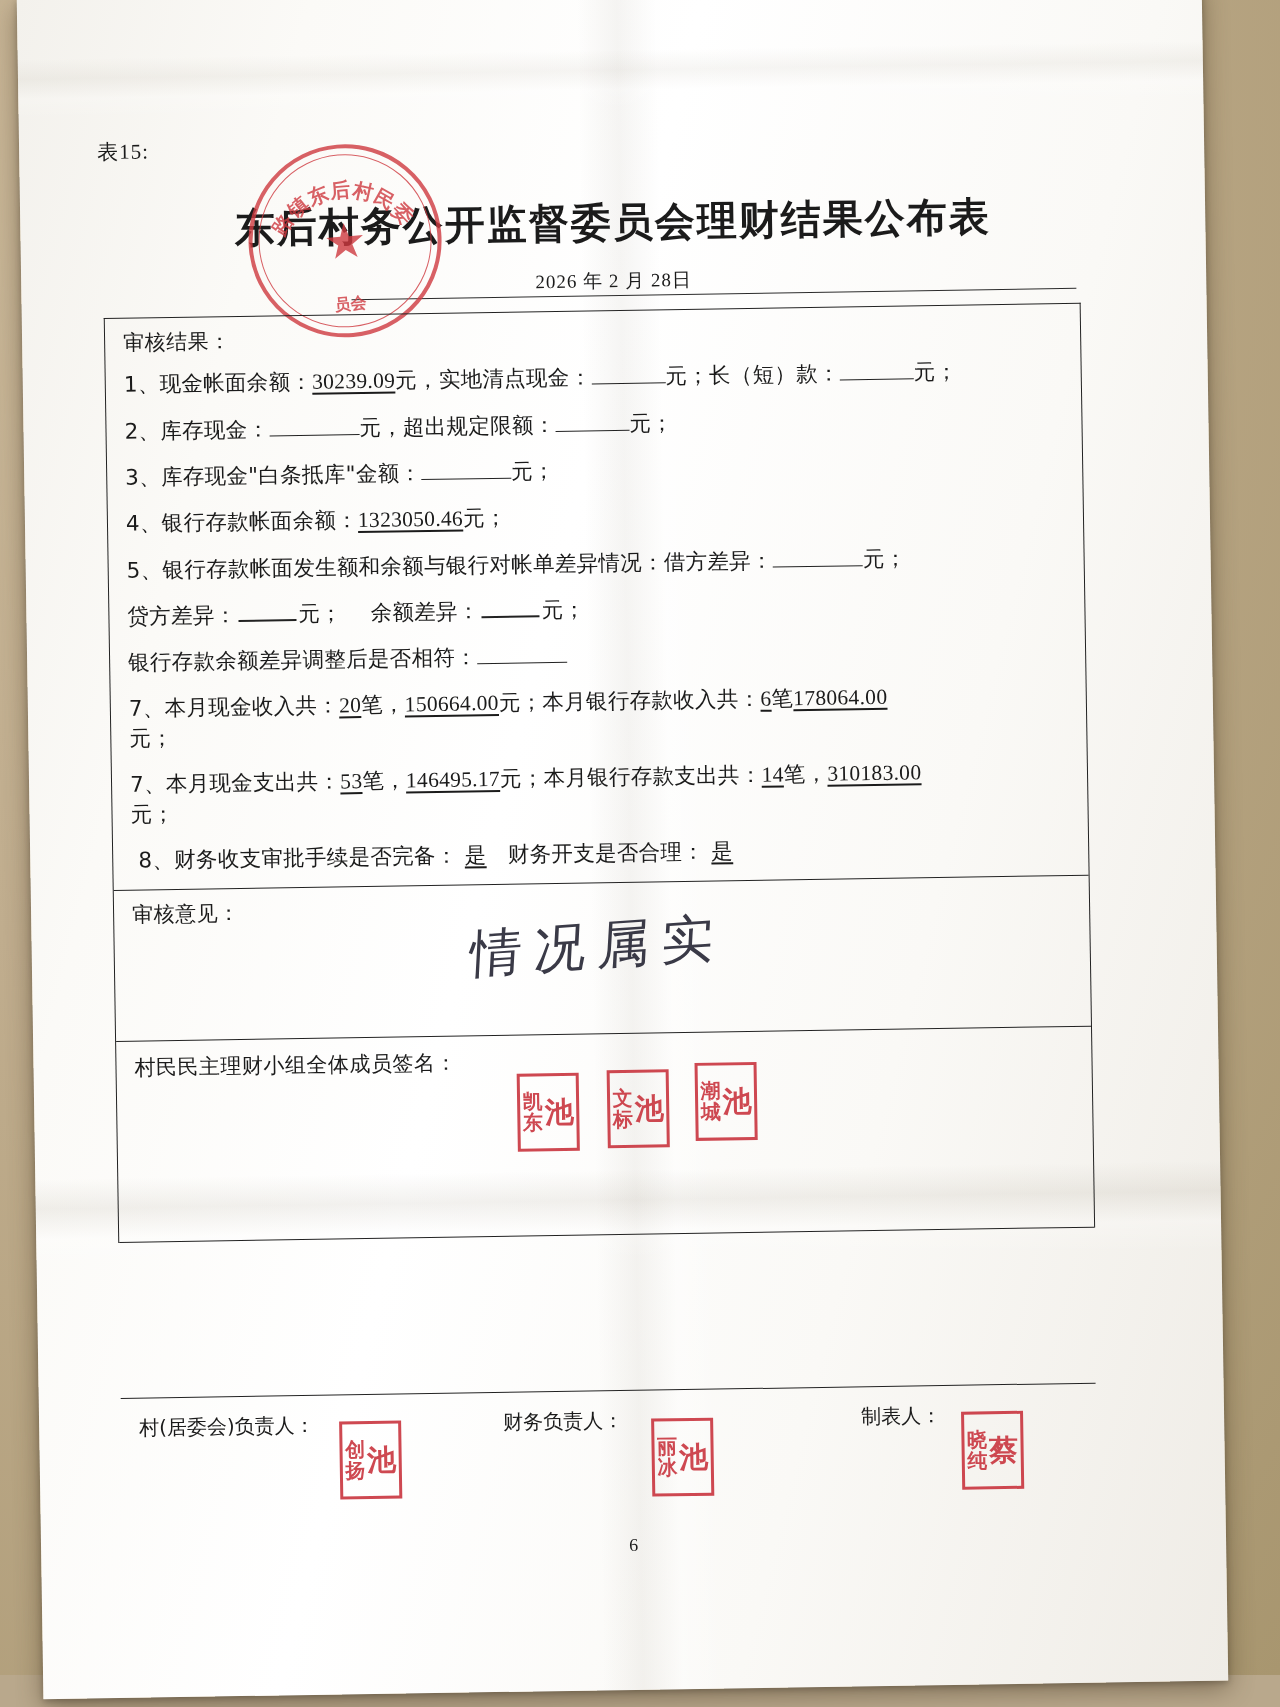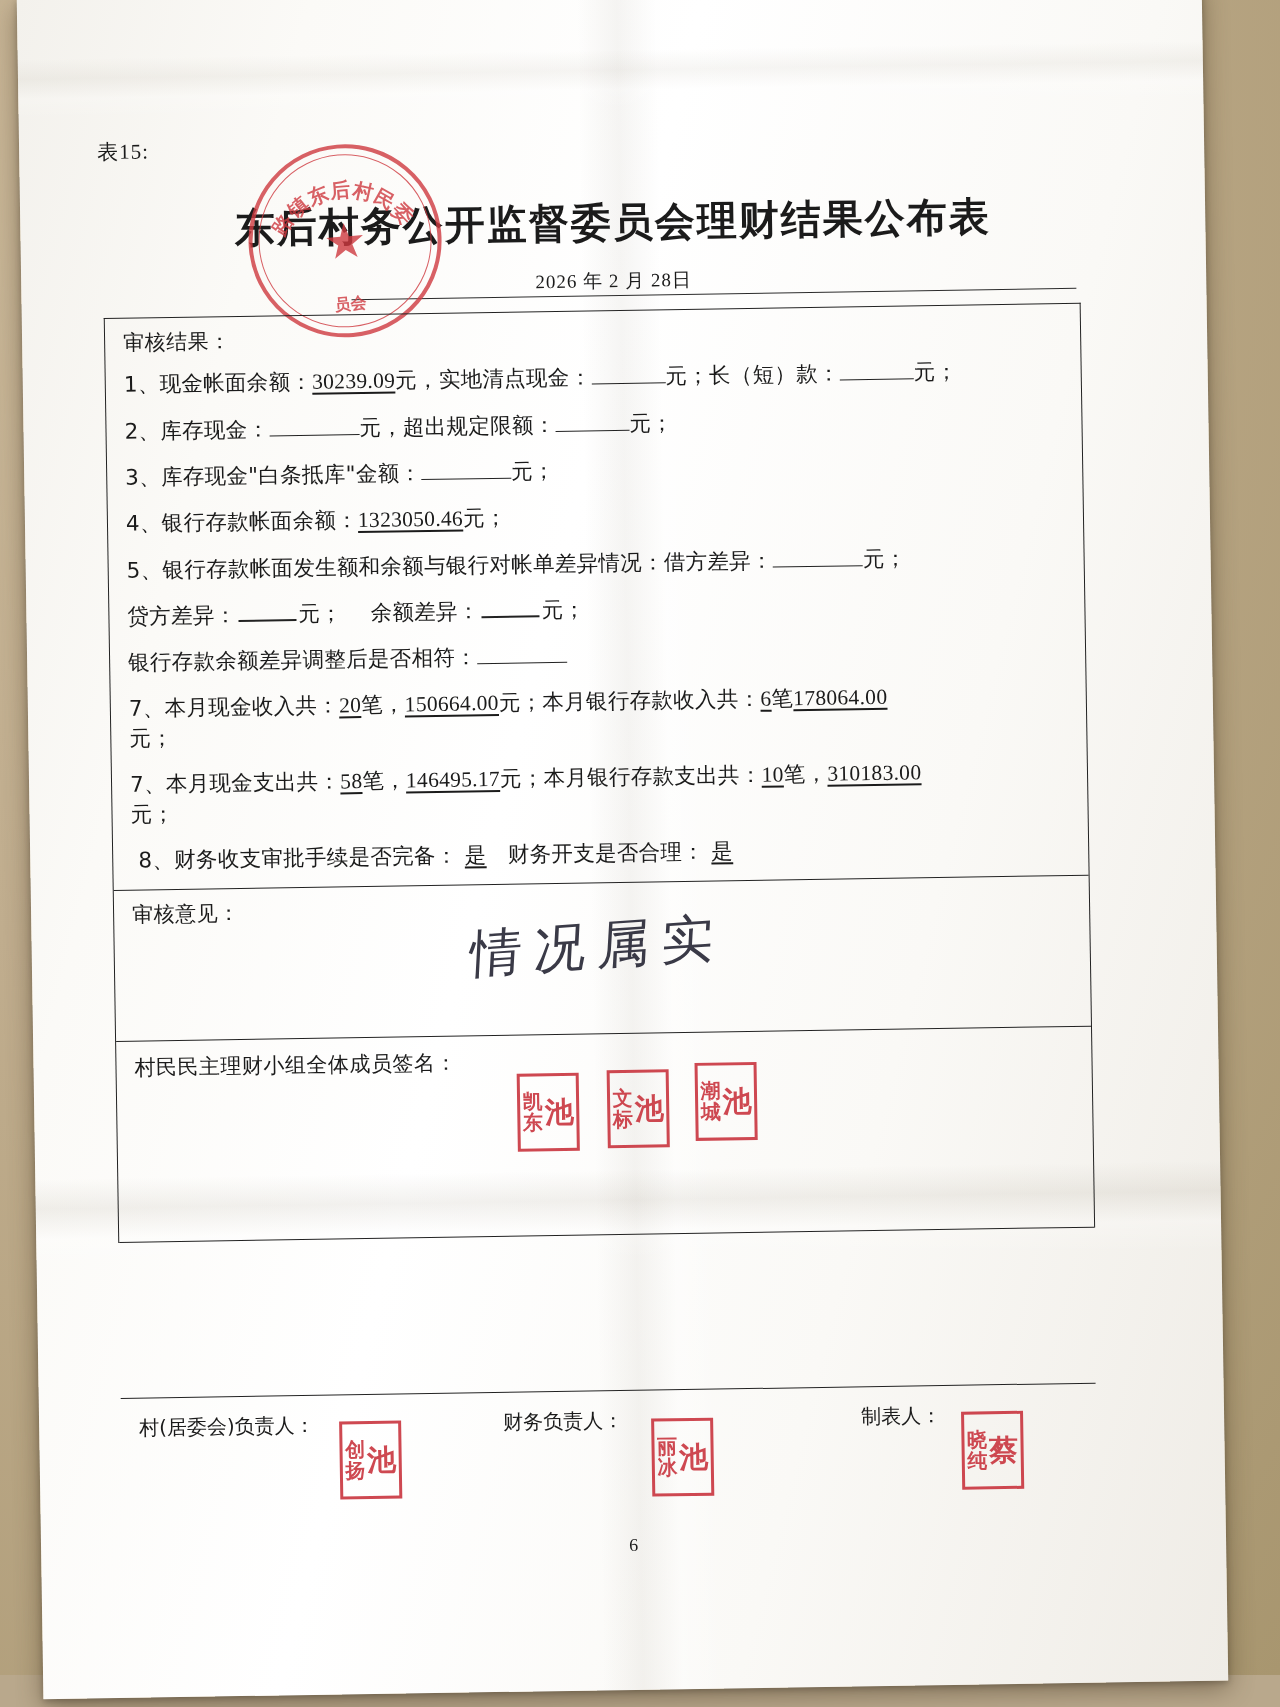--- a/index.html
+++ b/index.html
@@ -299,21 +299,21 @@
 
           <div class="line">
             <span>银行存款余额差异调整后是否相符：</span><span class="blank w3"></span>
           </div>
 
           <div class="line">
             <span>7、本月现金收入共：</span><span class="u">20</span><span>笔，</span><span class="u">150664.00</span><span>元；本月银行存款收入共：</span><span class="u">6</span><span>笔</span><span class="u">178064.00</span><br><span>元；</span>
           </div>
 
           <div class="line">
-            <span>7、本月现金支出共：</span><span class="u">58</span><span>笔，</span><span class="u">146495.17</span><span>元；本月银行存款支出共：</span><span class="u">10</span><span>笔，</span><span class="u">310183.00</span><br><span>元；</span>
+            <span>7、本月现金支出共：</span><span class="u">53</span><span>笔，</span><span class="u">146495.17</span><span>元；本月银行存款支出共：</span><span class="u">14</span><span>笔，</span><span class="u">310183.00</span><br><span>元；</span>
           </div>
 
           <div class="line">
             &nbsp;<span>8、财务收支审批手续是否完备：</span>&nbsp;<span class="u">是</span>&nbsp;&nbsp;&nbsp;<span>财务开支是否合理：</span>&nbsp;<span class="u">是</span>
           </div>
         </div>
 
         <div class="band opinion">
           <div class="lbl">审核意见：</div>
           <div class="handwrite">情况属实</div>

